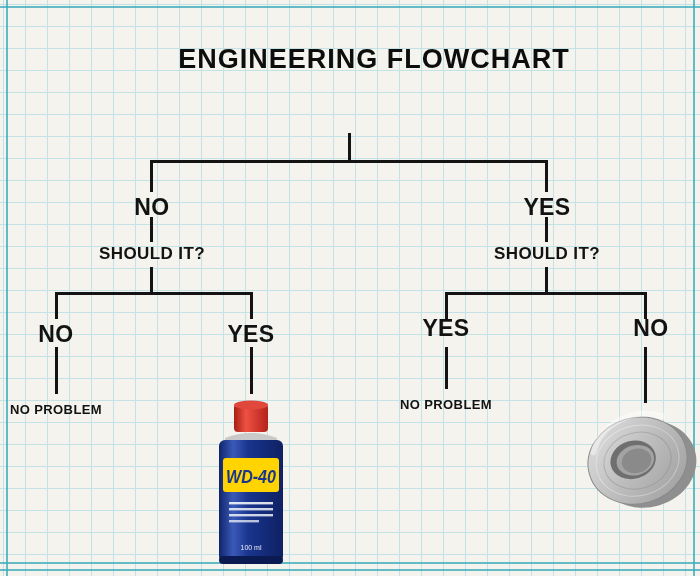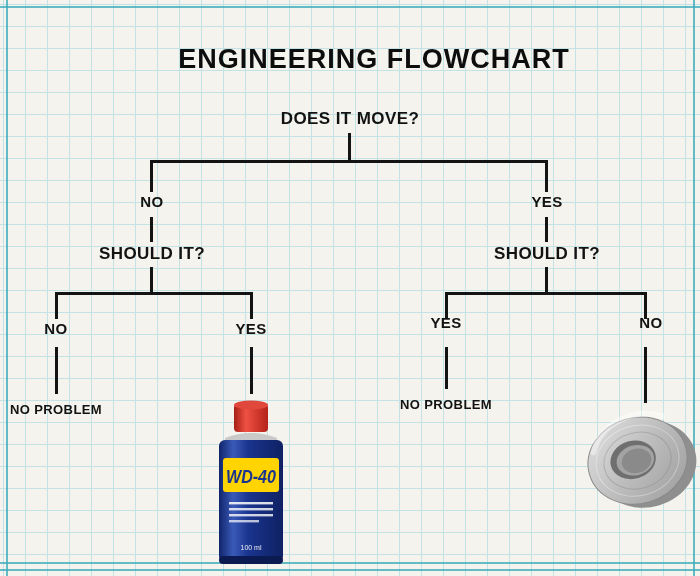--- a/index.html
+++ b/index.html
@@ -22,39 +22,38 @@
   .line{position:absolute;background:#131313;}
   .label{
     position:absolute;text-align:center;font-weight:700;color:#121212;
     letter-spacing:.4px;line-height:1.25;
   }
   .title{
     position:absolute;left:0;top:44px;width:700px;text-align:center;
     font-size:27px;font-weight:700;letter-spacing:1px;color:#0d0d0d;padding-left:24px;
   }
   .q{font-size:17px;}
-  .branch{font-size:15px;}
+  .branch{font-size:23px;}
   .result{font-size:13px;}
   svg{position:absolute;display:block;}
   svg text{font-family:"Liberation Sans","DejaVu Sans",sans-serif;}
 </style>
 </head>
 <body>
 
 <div id="canvas">
 
   <div class="margin-line" style="left:0;top:6px;width:700px;height:2px;"></div>
   <div class="margin-line" style="left:0;top:562px;width:700px;height:2px;"></div>
   <div class="margin-line" style="left:0;top:569px;width:700px;height:2px;"></div>
   <div class="margin-line" style="left:6px;top:0;width:2px;height:576px;"></div>
   <div class="margin-line" style="left:693px;top:0;width:2px;height:576px;"></div>
 
   <div class="title">ENGINEERING FLOWCHART</div>
 
-  <div class="label q" style="left:0;top:108px;width:700px;">DOES IT MOVE?</div>
 
   <div class="line" style="left:348px;top:133px;width:3px;height:29px;"></div>
   <div class="line" style="left:150px;top:160px;width:398px;height:3px;"></div>
   <div class="line" style="left:150px;top:160px;width:3px;height:32px;"></div>
   <div class="line" style="left:545px;top:160px;width:3px;height:32px;"></div>
   <div class="line" style="left:150px;top:217px;width:3px;height:25px;"></div>
   <div class="line" style="left:545px;top:217px;width:3px;height:25px;"></div>
   <div class="line" style="left:150px;top:267px;width:3px;height:27px;"></div>
   <div class="line" style="left:55px;top:292px;width:198px;height:3px;"></div>
   <div class="line" style="left:55px;top:292px;width:3px;height:27px;"></div>

